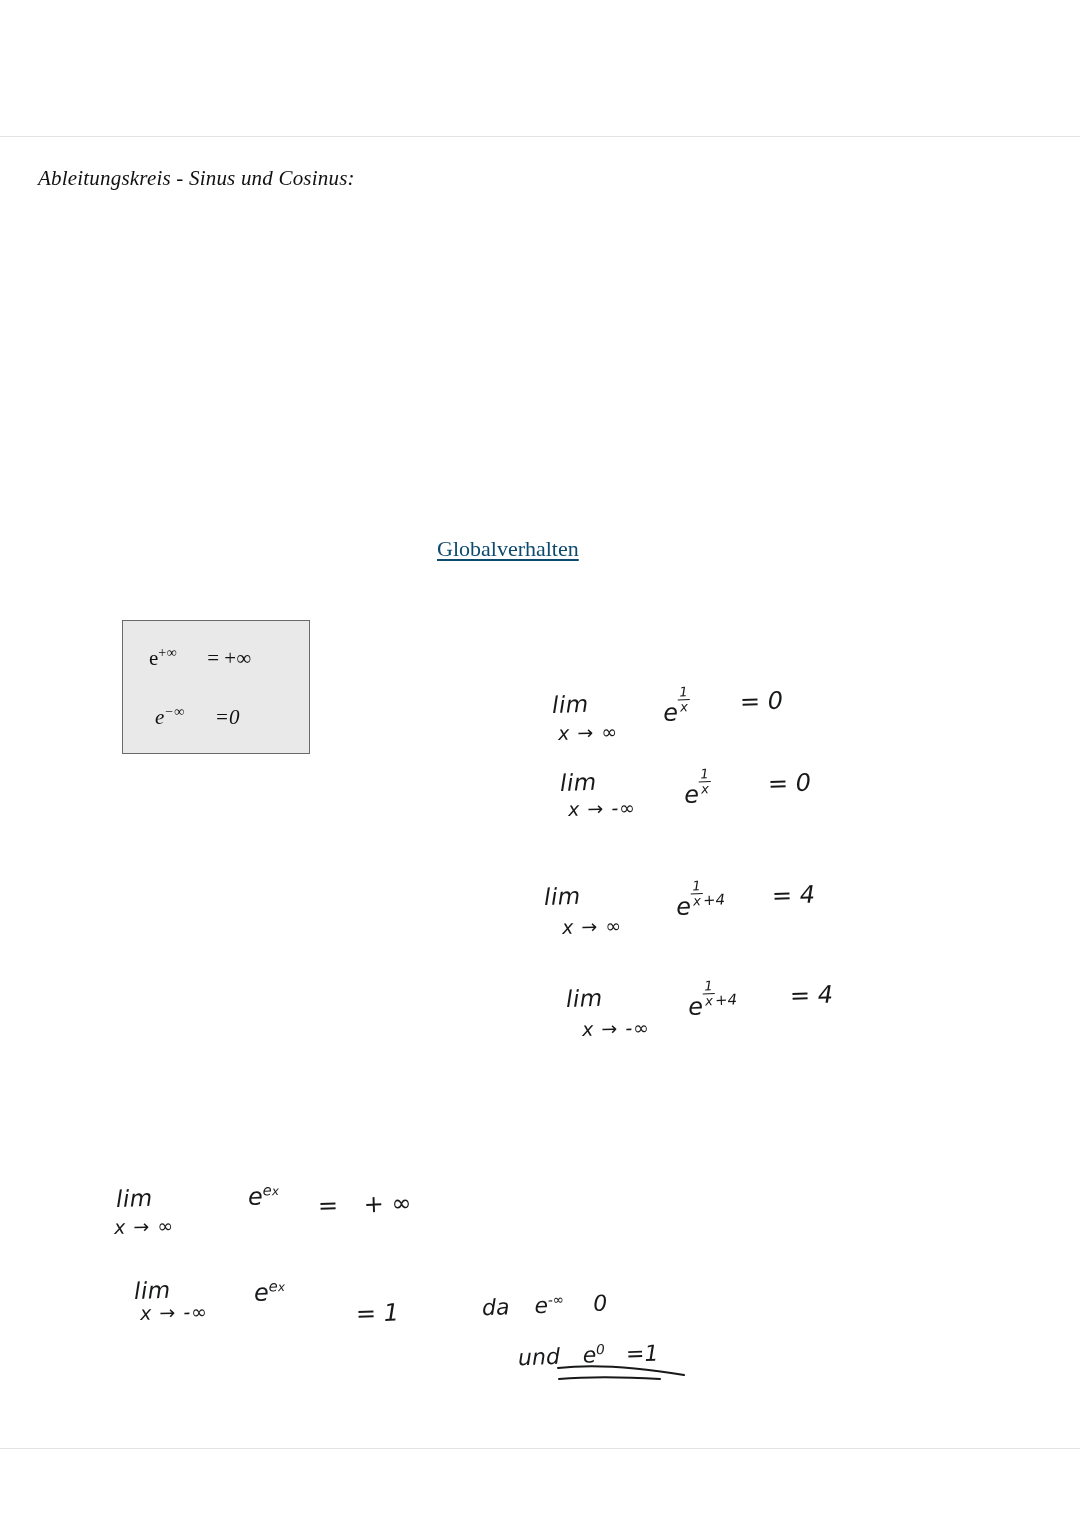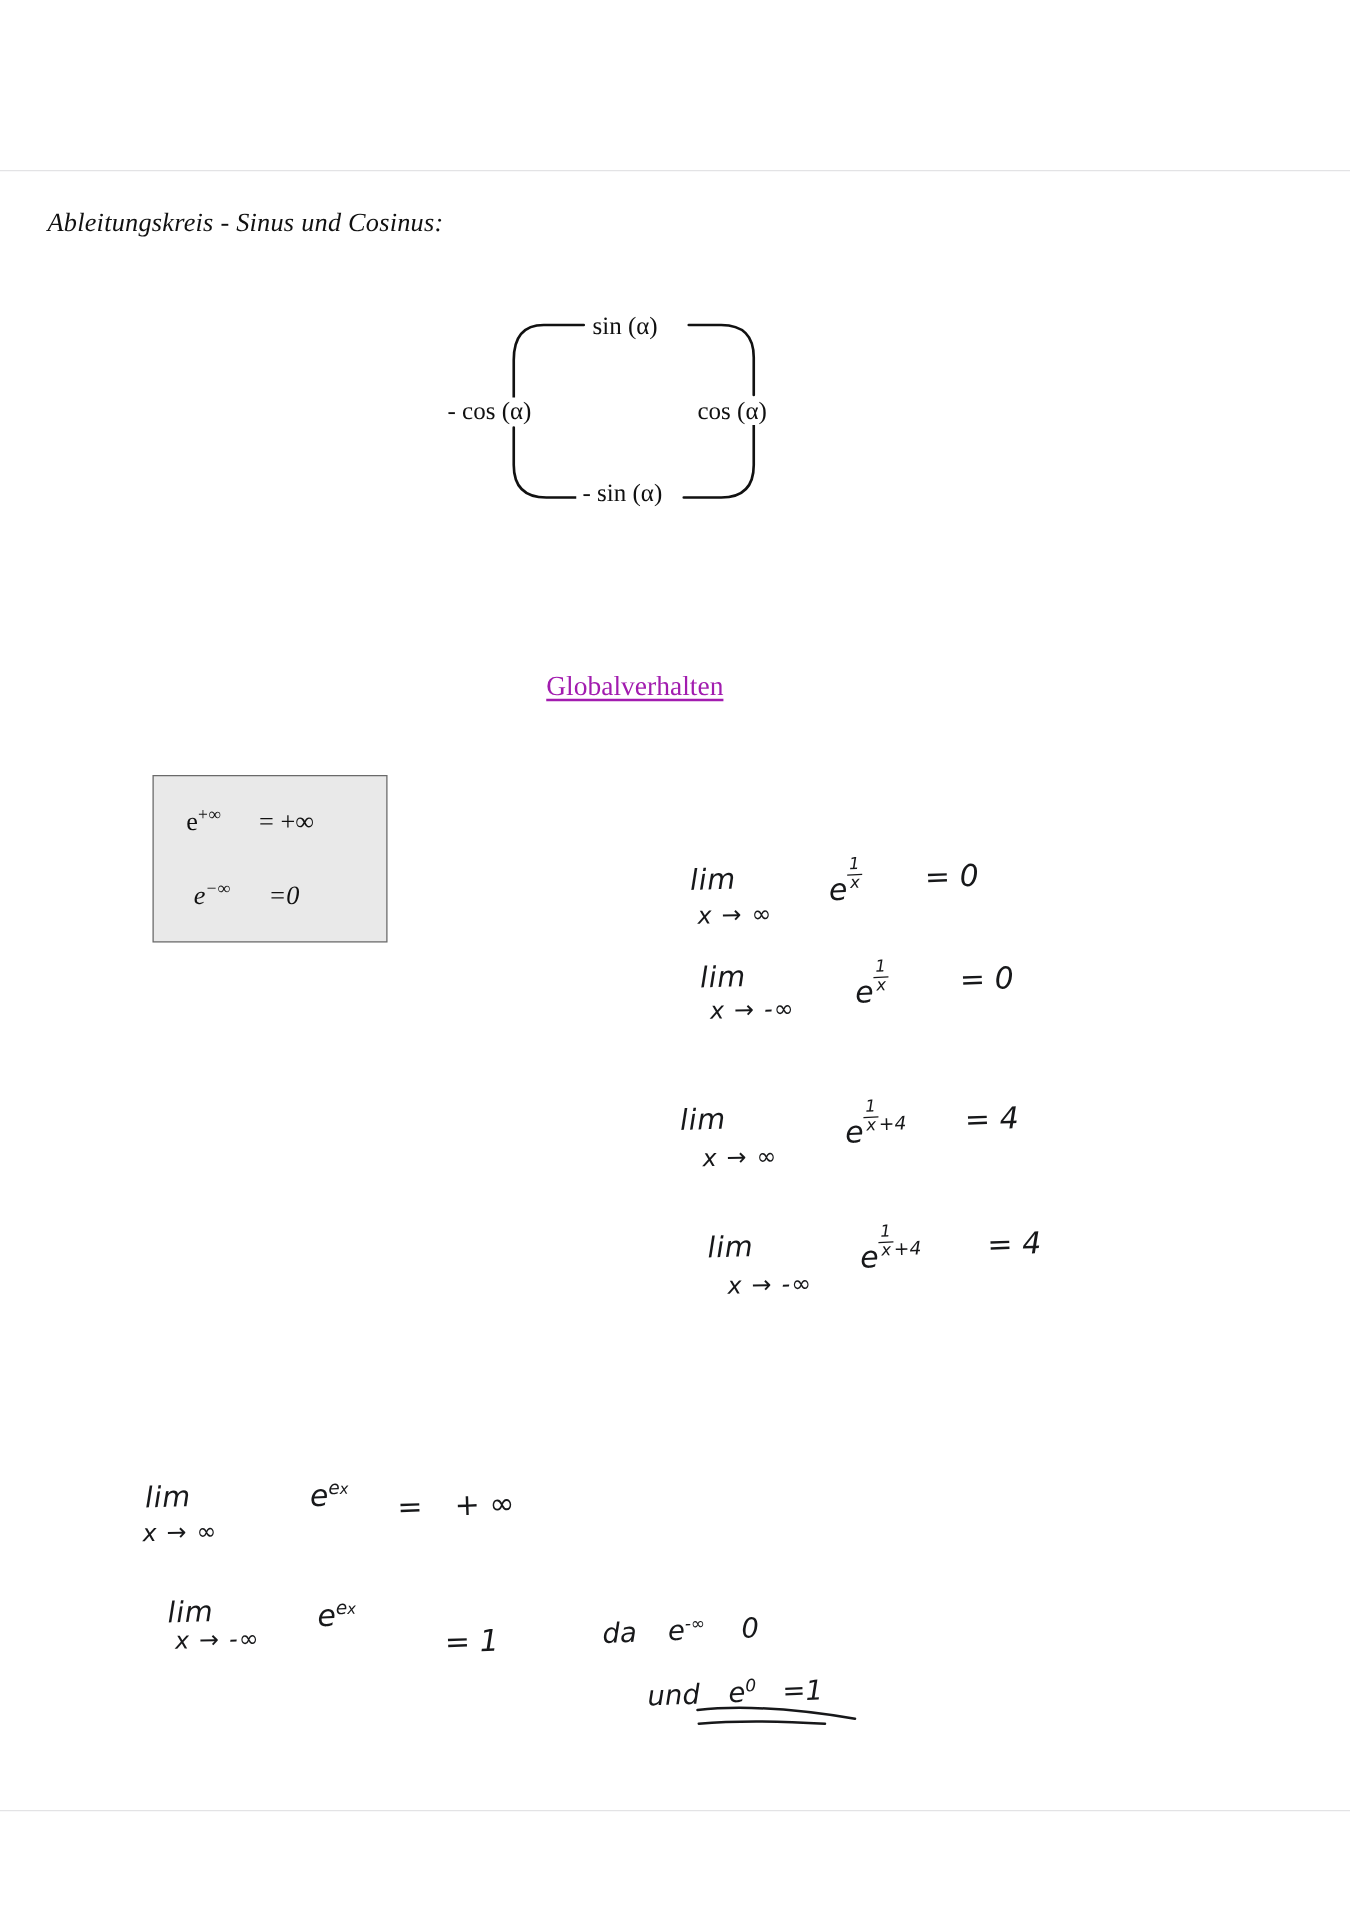--- a/index.html
+++ b/index.html
@@ -75,21 +75,21 @@
 
   
   .section-heading {
     position: absolute;
     left: 437px;
     top: 536px;
     font-size: 22px;
     text-decoration: underline;
     text-underline-offset: 3px;
     white-space: nowrap;
-    color: #a21caf;
+    color: #0c4a6e;
   }
 
   
   .fact-box {
     position: absolute;
     left: 122px;
     top: 620px;
     width: 188px;
     height: 134px;
     background: #e9e9e9;
@@ -183,38 +183,20 @@
 </head>
 <body>
 
 <div class="page">
 
   <div class="page-rule top"></div>
   <div class="page-rule bottom"></div>
 
   <div class="doc-title">Ableitungskreis - Sinus und Cosinus:</div>
 
-  <div class="deriv-circle">
-    <svg width="320" height="180" viewBox="0 0 320 180">
-      <g fill="none" stroke="#111111" stroke-width="2.1" stroke-linecap="round">
-
-        <path d="M 112 24 L 80 24 Q 56 24 56 52 L 56 84"></path>
-
-        <path d="M 56 106 L 56 136 Q 56 162 82 162 L 108 162"></path>
-
-        <path d="M 192 162 L 222 162 Q 248 162 248 136 L 248 104"></path>
-
-        <path d="M 248 80 L 248 50 Q 248 24 222 24 L 196 24"></path>
-      </g>
-    </svg>
-    <div class="dc-label dc-top">sin (α)</div>
-    <div class="dc-label dc-right">cos (α)</div>
-    <div class="dc-label dc-bottom">- sin (α)</div>
-    <div class="dc-label dc-left">- cos (α)</div>
-  </div>
 
   <div class="section-heading">Globalverhalten</div>
 
   <div class="fact-box">
     <div class="fact-line fact-1">
       <span class="base">e</span><sup>+∞</sup><span class="eq">=</span>
       <span>+∞</span>
     </div>
     <div class="fact-line fact-2">
       <span class="base">e</span><sup>−∞</sup><span class="eq">=</span><span>0</span>

